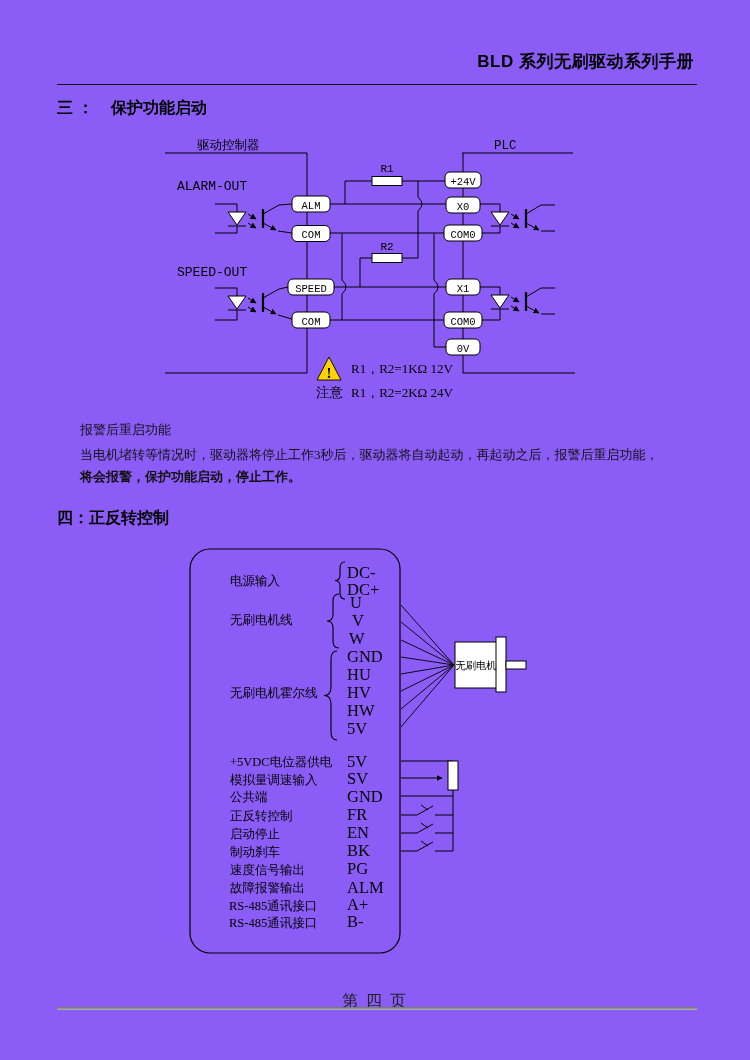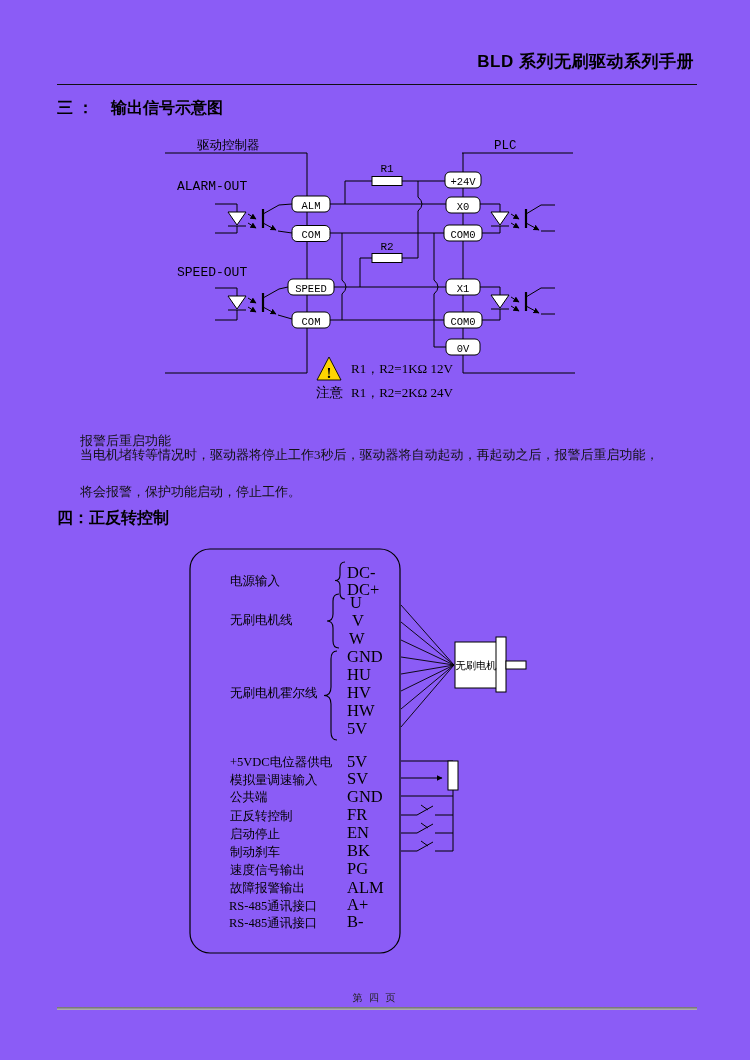--- a/index.html
+++ b/index.html
@@ -15,29 +15,29 @@
   }
   .hdr-rule { position:absolute; top:84px; left:57px; width:640px; border-top:1.8px solid #111; }
   .sec-heading {
     position:absolute; left:57px; font-family:"Liberation Sans", sans-serif;
     font-weight:bold; font-size:16px; color:#000;
   }
   .sec3 { top:98px; }
   .sec3 .gap { display:inline-block; width:13px; }
   .sec4 { top:508px; }
   .body-line { position:absolute; left:80px; font-size:13px; color:#111; white-space:nowrap; }
-  .bl1 { top:432px;text-align:right; }
+  .bl1 { top:421px;text-align:right; }
   .bl2 { top:446px; }
-  .bl3 { top:483px; }
+  .bl3 { top:468px;font-weight:bold; }
   svg { position:absolute; overflow:visible; }
   #diagram1 { left:140px; top:130px; }
   #diagram2 { left:180px; top:540px; }
   .ftr-page {
     position:absolute; top:991px; left:0; right:0; text-align:center;
-    font-size:10px; color:#222; letter-spacing:2px;
+    font-size:16px; color:#222; letter-spacing:2px;
   }
   .ftr-rule {
     position:absolute; top:1007px; left:57px; width:640px; height:3px;
     background:linear-gradient(#6e6e6e, #b8b8b8);
   }
   text { fill:#000; }
   .w  { stroke:#000; stroke-width:1; fill:none; }
   .w2 { stroke:#000; stroke-width:2.2; fill:none; }
   .box { fill:#fff; stroke:#000; stroke-width:1; }
   .cjk { font-family:"Liberation Serif", serif; }
@@ -48,21 +48,21 @@
 </head>
 <body>
 
 <div class="page">
 
   <div class="hdr-title">BLD 系列无刷驱动系列手册</div>
   <div class="hdr-rule"></div>
 
   <div class="sec-heading sec3">
     <span>三 ：</span><span class="gap"></span>
-    <span>输出信号示意图</span>
+    <span>保护功能启动</span>
   </div>
 
   <svg id="diagram1" width="460" height="275" viewBox="140 130 460 275">
     <defs>
       <marker id="arr" markerWidth="8" markerHeight="8" refX="5.5" refY="3" orient="auto">
         <path d="M0,0 L6,3 L0,6 Z" fill="#000"></path>
       </marker>
     </defs>
 
     <g>

